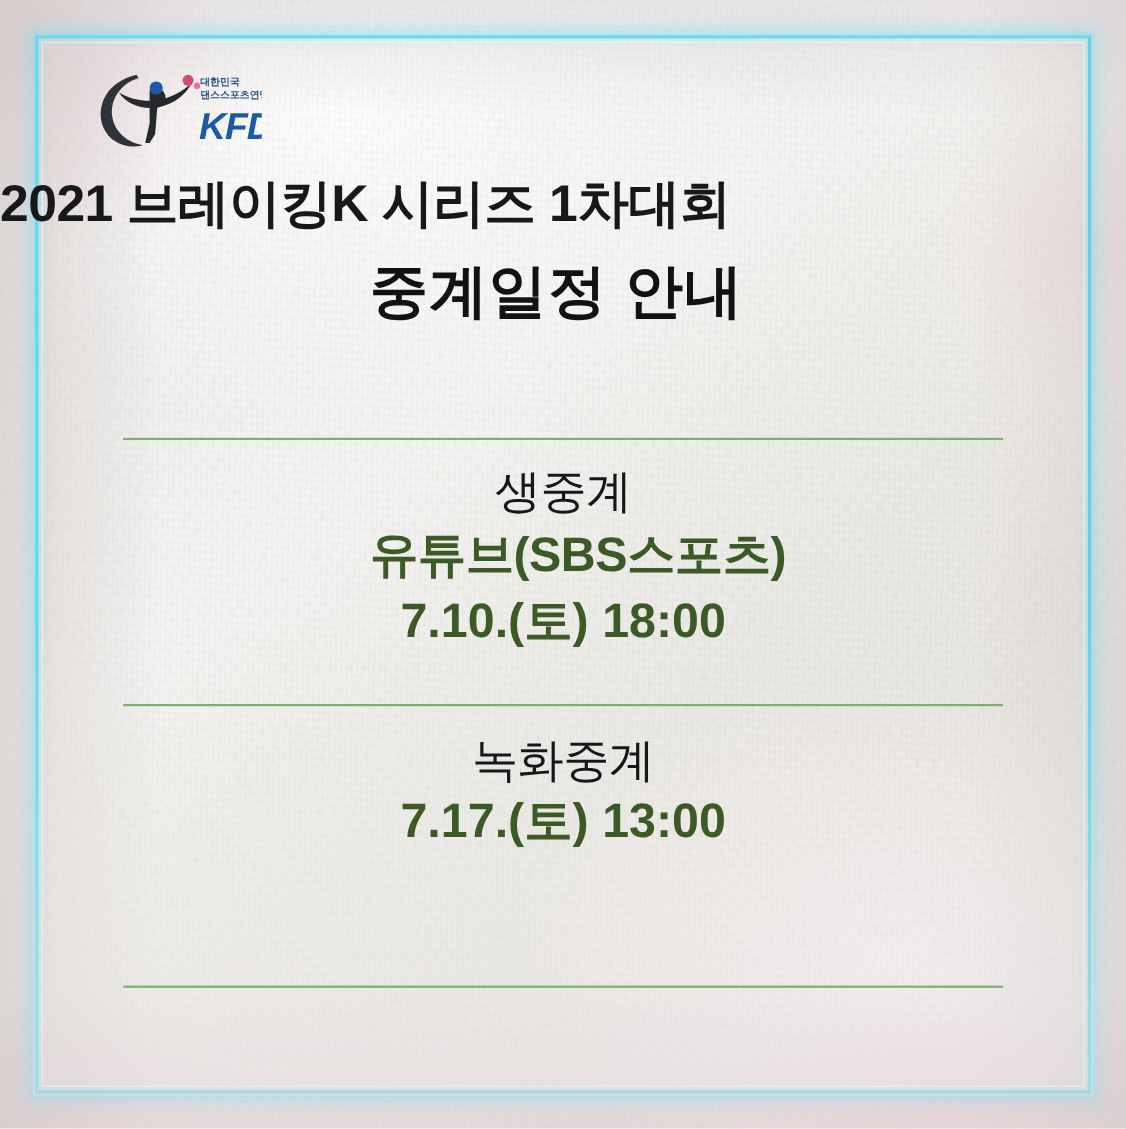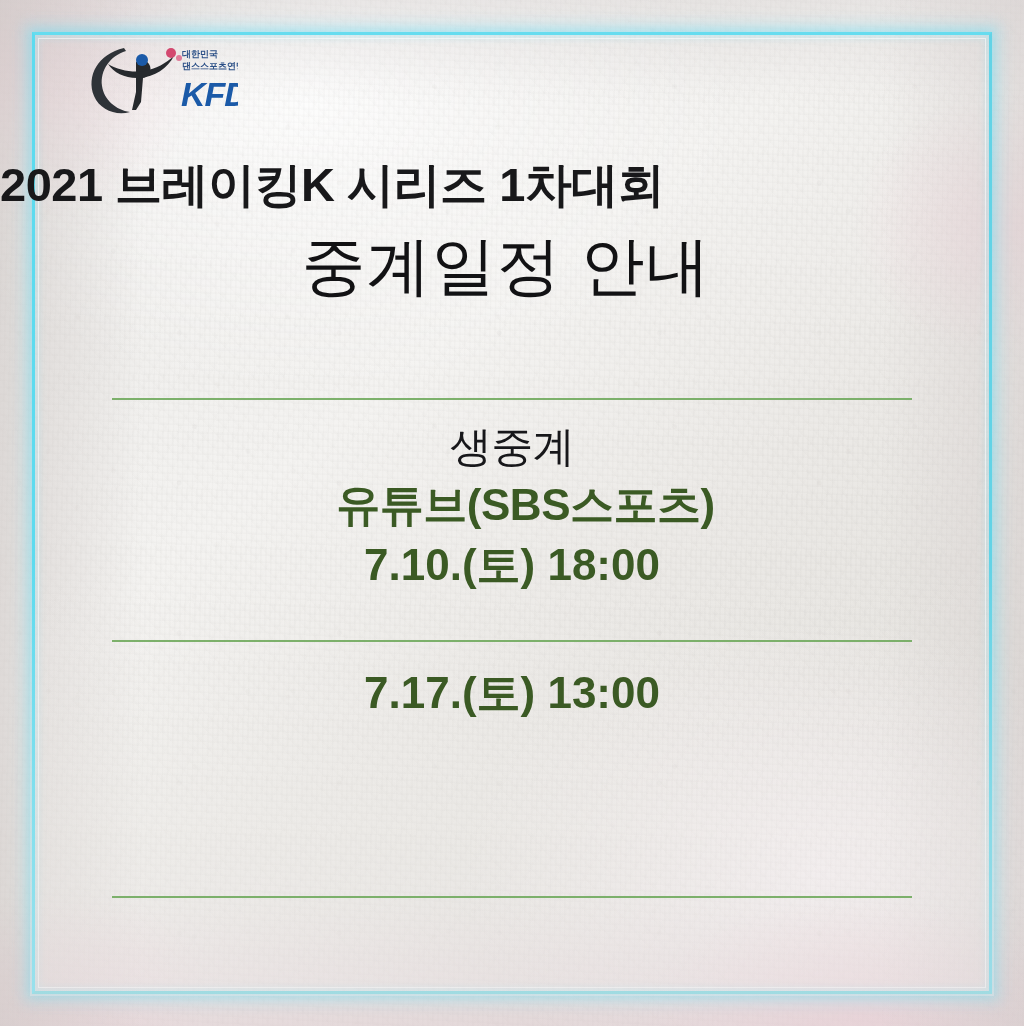--- a/index.html
+++ b/index.html
@@ -110,21 +110,21 @@
   
   .content {
     position: absolute;
     inset: 0;
   }
 
   
   .logo {
     position: absolute;
     left: 78px;
-    top: 40px;
+    top: 60px;
     width: 160px;
     height: 76px;
   }
   .logo svg { display: block; }
 
   
   .title-line1 {
     position: absolute;
     left: 0; right: 0;
     top: 156px;
@@ -134,23 +134,23 @@
     font-weight: 700;
     color: #18181a;
     letter-spacing: -0.5px;
     white-space: nowrap;
   }
   .title-line2 {
     position: absolute;
     left: 0; right: 12px;
     top: 218px;
     text-align: center;
-    font-size: 64px;
+    font-size: 53px;
     line-height: 96px;
-    font-weight: 400;
+    font-weight: 700;
     color: #121214;
     letter-spacing: 1px;
     white-space: nowrap;
   }
 
   .divider {
     position: absolute;
     left: 112px;
     width: 800px;
     height: 0;
@@ -237,17 +237,18 @@
     <div class="divider" id="divider-middle"></div>
     <div class="divider" id="divider-bottom"></div>
 
     <div class="block" id="block-live">
       <div class="block-heading">생중계</div>
       <div class="block-channel">유튜브(SBS스포츠)</div>
       <div class="block-time">7.10.(토) 18:00</div>
     </div>
 
     <div class="block" id="block-recorded">
+      <div class="block-heading">녹화중계</div>
       <div class="block-time">7.17.(토) 13:00</div>
     </div>
 
   </div>
 </div>
 
 </body></html>

